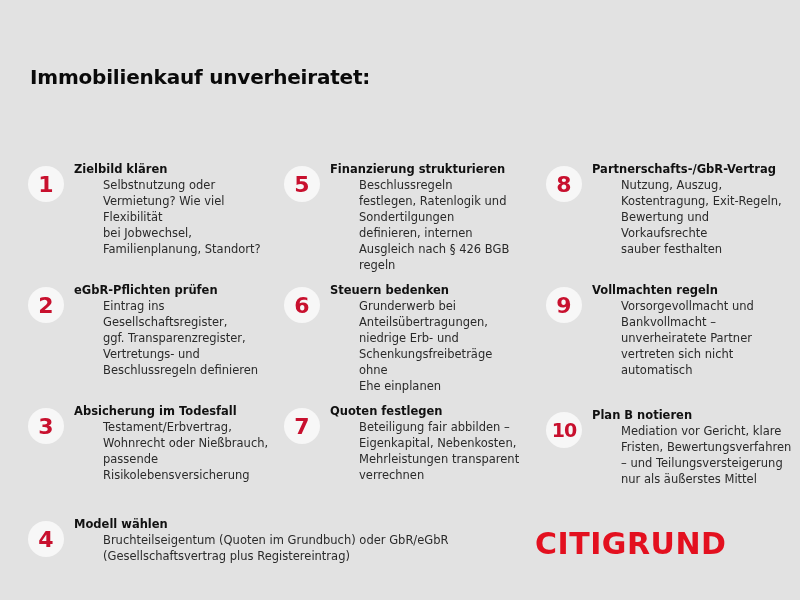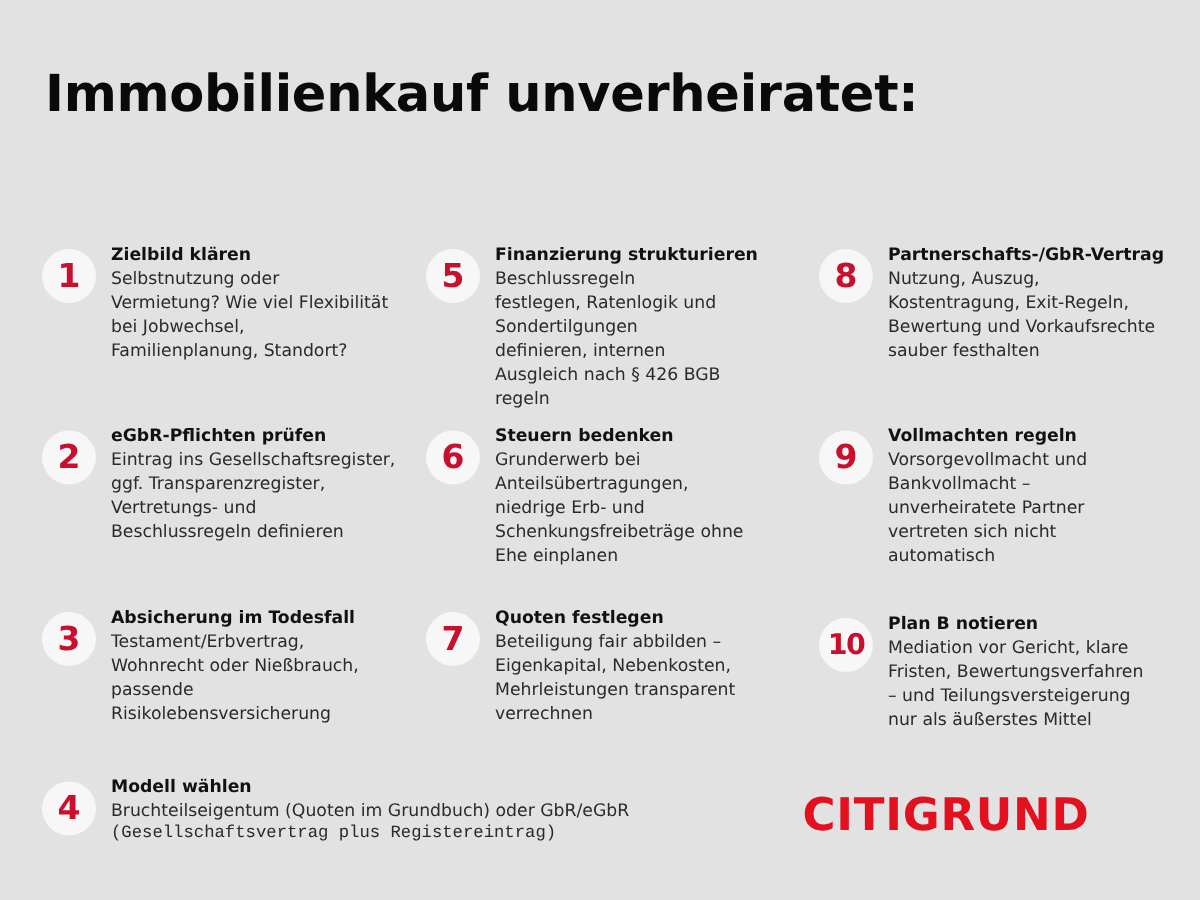--- a/index.html
+++ b/index.html
@@ -6,24 +6,24 @@
     html, body { width: 800px; height: 600px; overflow: hidden; }
     body {
       background: #e2e2e2;
       font-family: "DejaVu Sans", "Liberation Sans", sans-serif;
       color: #1a1a1a;
       position: relative;
     }
     .title {
       position: absolute;
       left: 30px;
-      top: 40px;
+      top: 54px;
       font-family: "DejaVu Sans", sans-serif;
       font-weight: bold;
-      font-size: 34px;
+      font-size: 20px;
       line-height: 46px;
       color: #0a0a0a;
       letter-spacing: -0.2px;
     }
     .item {
       position: absolute;
       display: flex;
       align-items: flex-start;
     }
     .badge {
@@ -48,20 +48,21 @@
       font-weight: bold;
       font-size: 11.5px;
       line-height: 16px;
       color: #111;
       white-space: nowrap;
     }
     .item-text {
       font-size: 11.5px;
       line-height: 16px;
       color: #2a2a2a;
+      margin-left: 29px;
     }
     .logo {
       position: absolute;
       left: 535px;
       top: 526px;
       font-family: "DejaVu Sans", sans-serif;
       font-weight: bold;
       font-size: 30px;
       letter-spacing: 0.5px;
       color: #e3101f;
@@ -105,21 +106,21 @@
     <div class="item-text">passende</div>
     <div class="item-text">Risikolebensversicherung</div>
   </div>
 </div>
 
 <div class="item" style="left:28px; top:516px; width:480px;">
   <div class="badge">4</div>
   <div class="item-body">
     <div class="item-title">Modell wählen</div>
     <div class="item-text" style="white-space:nowrap;">Bruchteilseigentum (Quoten im Grundbuch) oder GbR/eGbR</div>
-    <div class="item-text" style="white-space:nowrap;font-family:Liberation Mono, monospace;">(Gesellschaftsvertrag plus Registereintrag)</div>
+    <div class="item-text" style="white-space:nowrap;">(Gesellschaftsvertrag plus Registereintrag)</div>
   </div>
 </div>
 
 <div class="item" style="left:284px; top:161px; width:240px;">
   <div class="badge">5</div>
   <div class="item-body">
     <div class="item-title">Finanzierung strukturieren</div>
     <div class="item-text">Beschlussregeln</div>
     <div class="item-text">festlegen, Ratenlogik und</div>
     <div class="item-text">Sondertilgungen</div>

